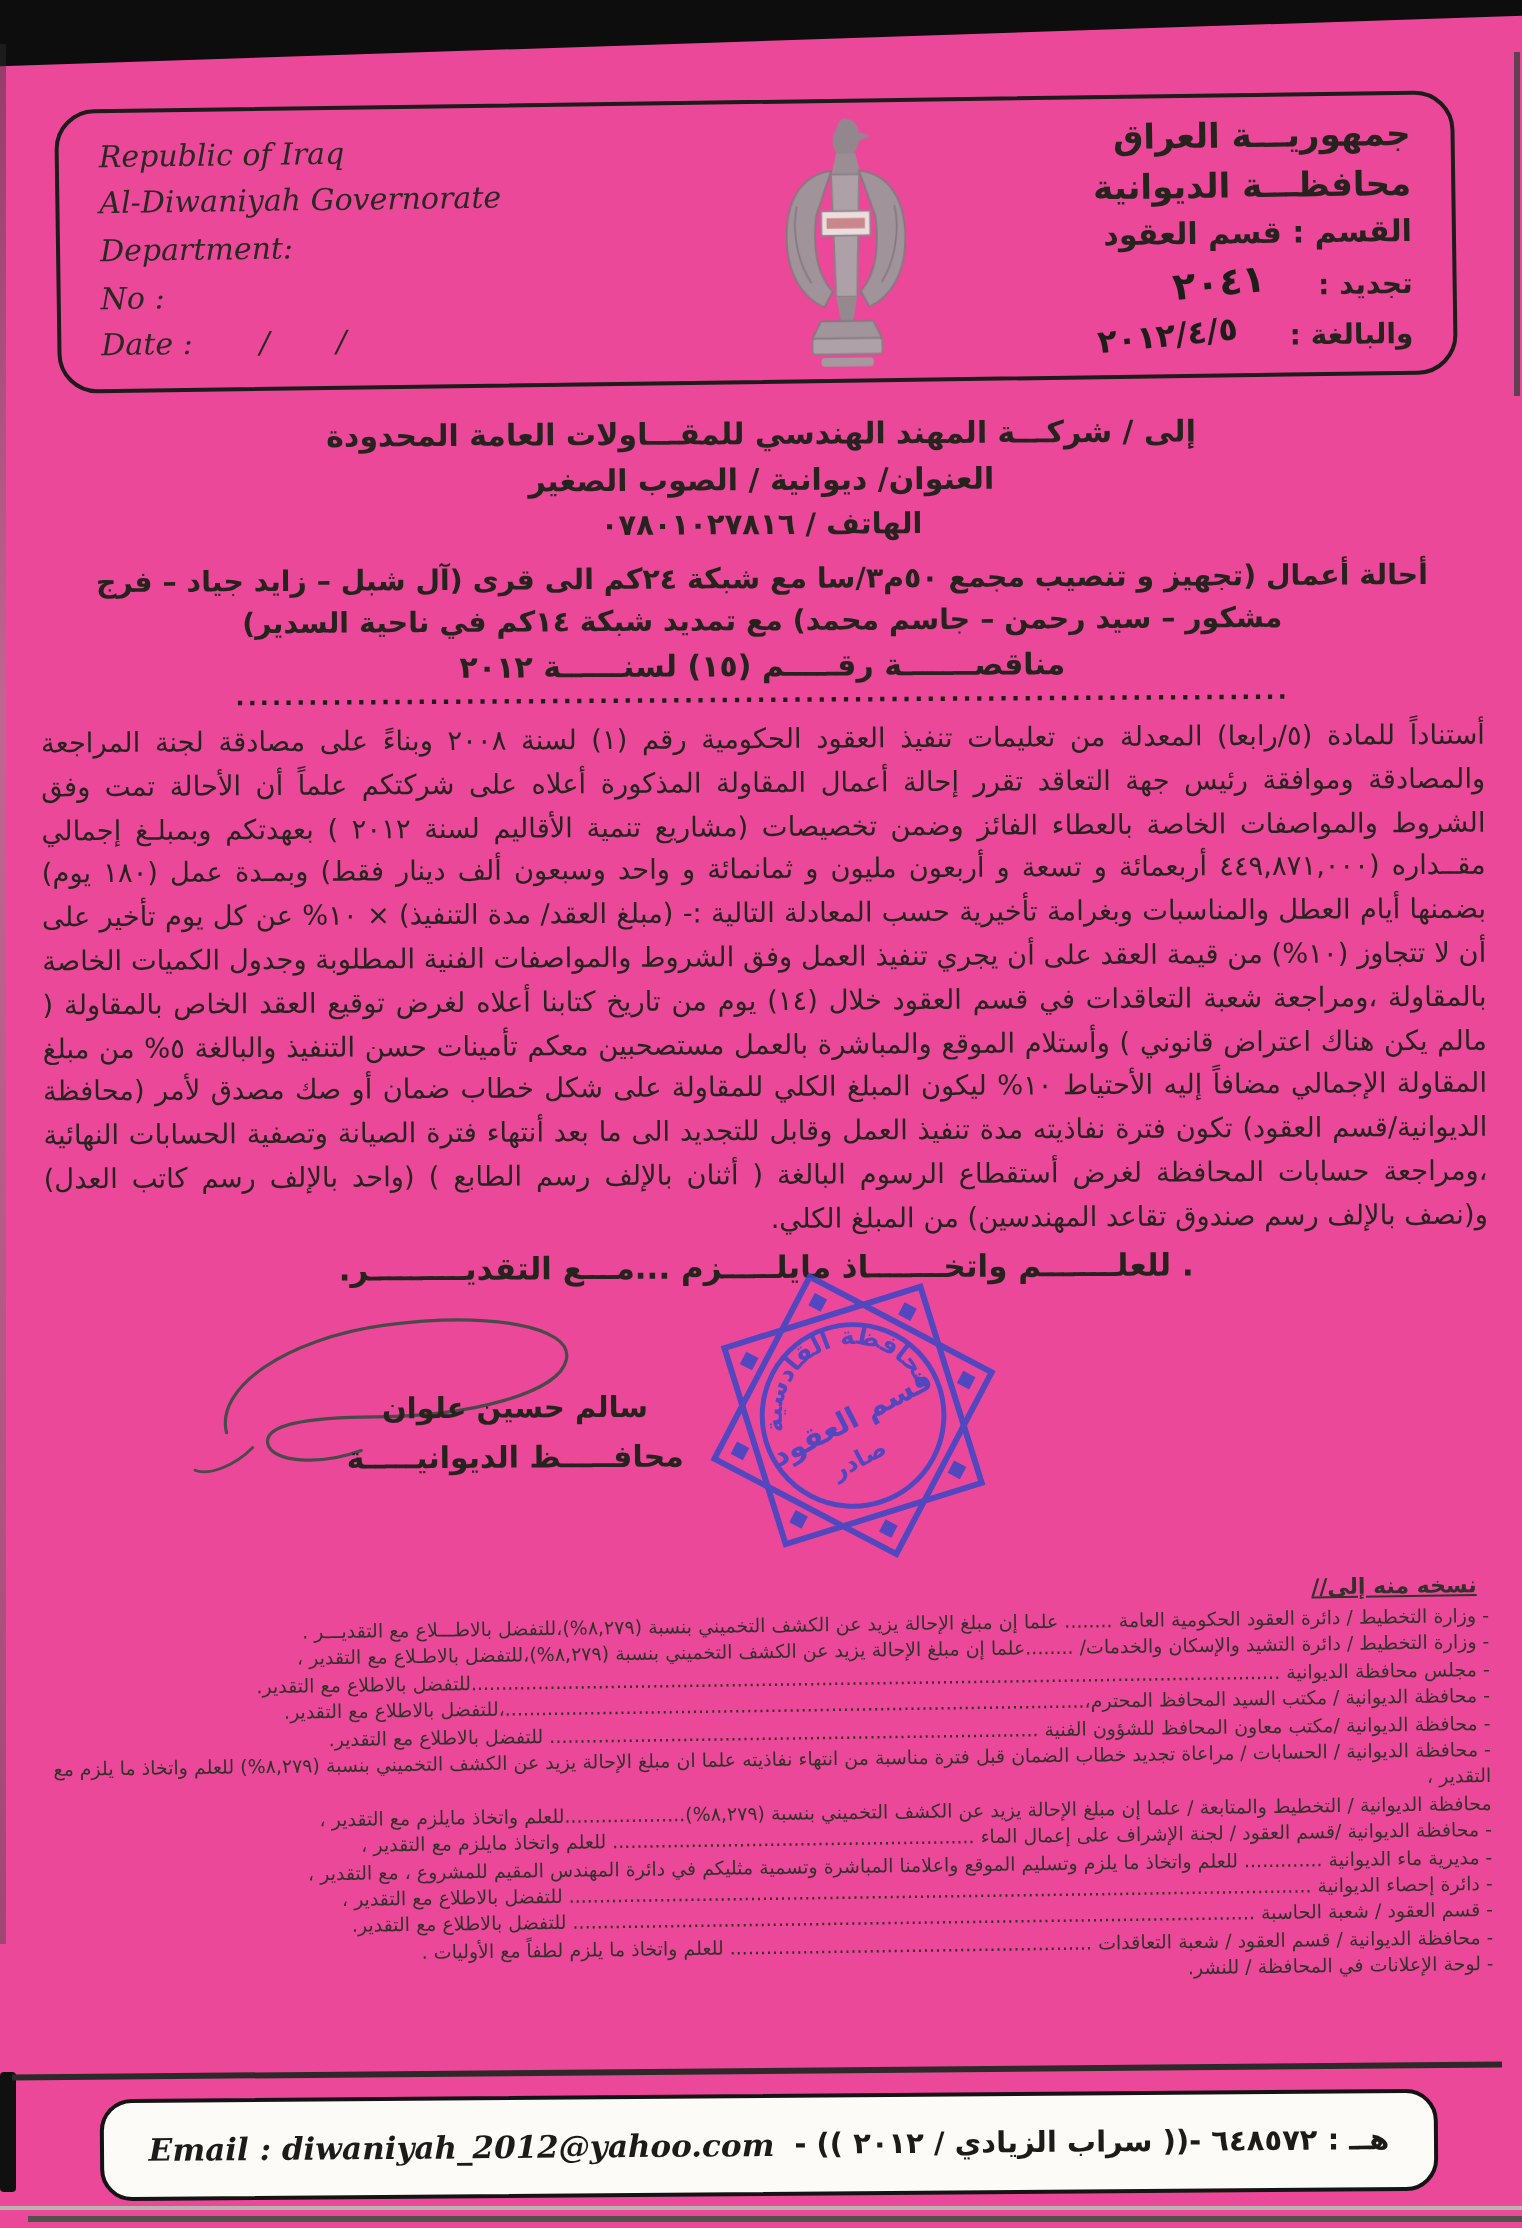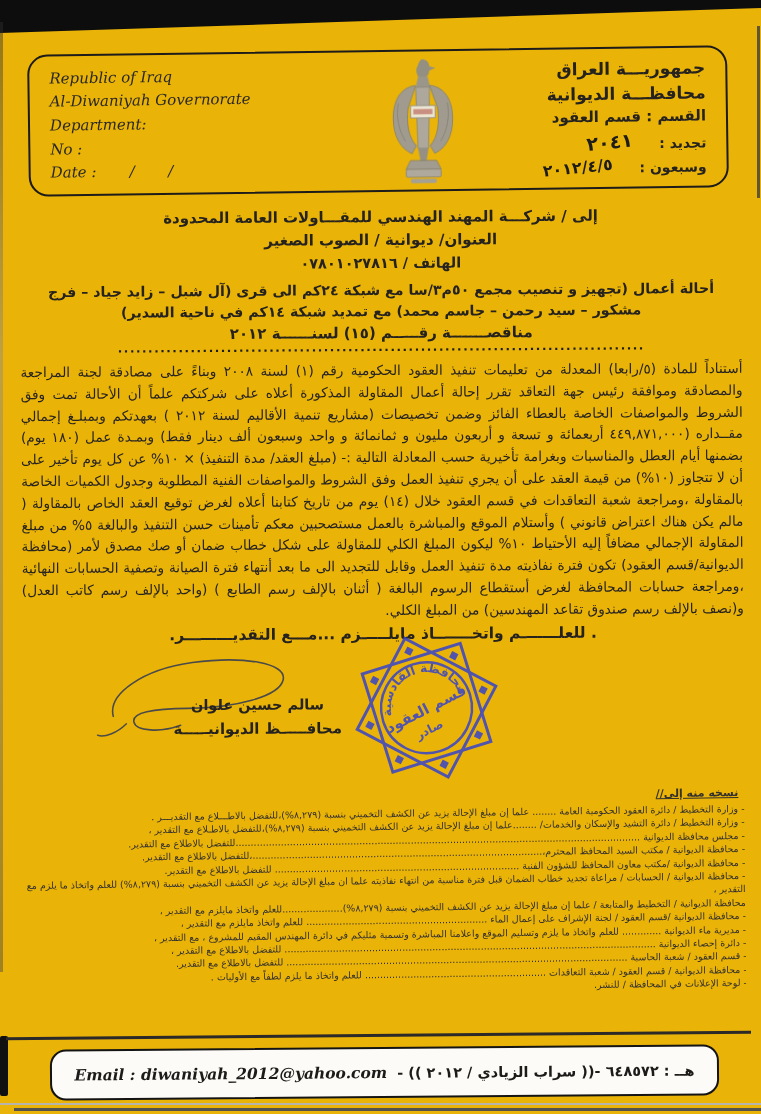--- a/index.html
+++ b/index.html
@@ -1,16 +1,16 @@
 <!DOCTYPE html>
 <html lang="ar"><head>
 <meta charset="utf-8">
 <style>
   html,body{margin:0;padding:0;background:#ffffff;}
-  .canvas{position:relative;width:761px;height:1114px;background:#eab308;overflow:hidden;
+  .canvas{position:relative;width:761px;height:1114px;background:#ec4899;overflow:hidden;
           font-family:"DejaVu Sans",sans-serif;color:#26231f;}
   
   .top-wedge{position:absolute;top:0;left:0;width:100%;height:36px;background:#0d0d0d;
              clip-path:polygon(0 0,100% 0,100% 22%,0 92%);}
   .edge-right{position:absolute;top:26px;right:1px;width:3px;height:172px;background:#3f3f3f;opacity:.8;}
   .edge-left{position:absolute;top:22px;left:0;width:3px;height:950px;
              background:linear-gradient(#2c2c2c,#8a8a86 35%,#6b6b67 70%,#444);opacity:.45;}
   .blob-bl{position:absolute;left:0;bottom:18px;width:8px;height:60px;background:#101010;border-radius:2px;}
   .rule-above-footer{position:absolute;left:6px;right:10px;bottom:77px;height:3px;background:#2b2a28;transform:rotate(-.5deg);}
   .rule-b1{position:absolute;left:0;right:0;bottom:9px;height:2px;background:#b7b4ad;}
@@ -98,21 +98,21 @@
     </div>
     <div class="ar-col">
       <div class="ar-big">جمهوريـــة العراق</div>
       <div class="ar-big">محافظـــة الديوانية</div>
       <div class="ar-mid">القسم : قسم العقود</div>
       <div class="ar-row">
         <span>تجديد :</span>
         <span class="handwritten">٢٠٤١</span>
       </div>
       <div class="ar-row">
-        <span>وسبعون :</span>
+        <span>والبالغة :</span>
         <span class="handwritten date">٢٠١٢/٤/٥</span>
       </div>
     </div>
   </div>
 
   <div class="flow">
     <div class="to-block">
       <div>إلى / شركـــة المهند الهندسي للمقـــاولات العامة المحدودة</div>
       <div>العنوان/ ديوانية / الصوب الصغير</div>
       <div class="phone">الهاتف / ٠٧٨٠١٠٢٧٨١٦</div>

